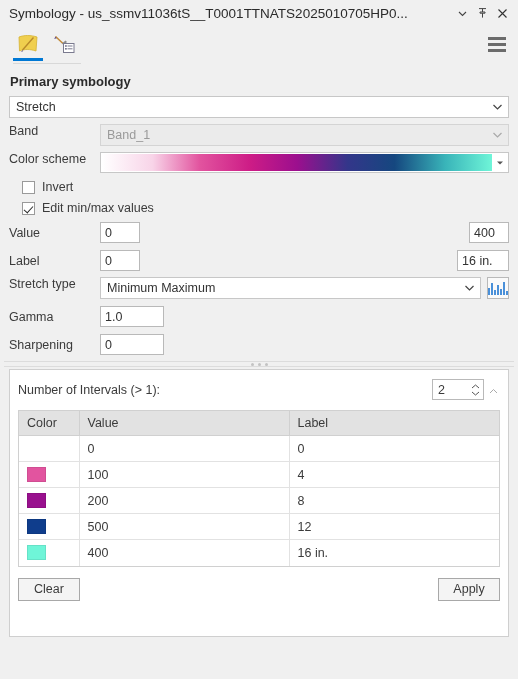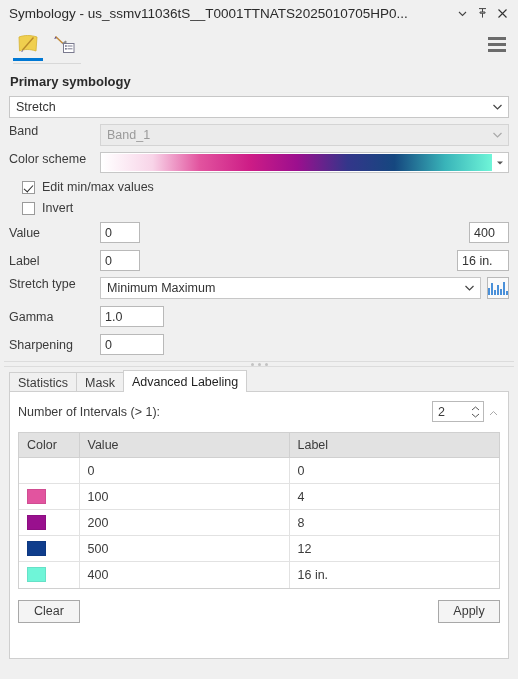--- a/index.html
+++ b/index.html
@@ -384,27 +384,27 @@
         <div class="ramp" style="background: linear-gradient(to right, rgb(255, 255, 255) 0%, rgb(248, 212, 232) 13%, rgb(226, 84, 159) 25%, rgb(205, 28, 134) 38%, rgb(156, 15, 142) 50%, rgb(51, 54, 138) 63%, rgb(21, 71, 127) 75%, rgb(57, 180, 185) 88%, rgb(111, 245, 216) 100%);"></div>
         <div class="ramp-caret">
           <svg width="8" height="6" viewBox="0 0 8 6">
               <path d="M1 1.5 L4 4.5 L7 1.5" fill="#555"></path>
             </svg>
         </div>
       </div>
     </div>
 
     <div class="chk-row">
+      <div class="chk"></div>
+      <div class="chk-lbl">Invert</div>
+    </div>
+
+    <div class="chk-row">
       <div class="chk on"></div>
       <div class="chk-lbl">Edit min/max values</div>
-    </div>
-
-    <div class="chk-row">
-      <div class="chk"></div>
-      <div class="chk-lbl">Invert</div>
     </div>
 
     <div class="vm-row">
       <div class="lbl">Value</div>
       <div class="tin w40">0</div>
       <div class="mid"></div>
       <div class="tin w40">400</div>
     </div>
 
     <div class="vm-row">
@@ -451,31 +451,20 @@
     <div class="line a"></div>
     <div class="line b"></div>
     <div class="dots">
       <i></i>
       <i></i>
       <i></i>
     </div>
   </div>
 
   <div class="lower">
-    <div class="tabs">
-      <div class="tab">
-        <span>Statistics</span>
-      </div>
-      <div class="tab">
-        <span>Mask</span>
-      </div>
-      <div class="tab active">
-        <span>Advanced Labeling</span>
-      </div>
-    </div>
 
     <div class="tabpane">
 
       <div class="intervals-row">
         <div class="intervals-lbl">Number of Intervals (&gt; 1):</div>
         <div class="spin">
           <span>2</span>
           <span class="arrows">
             <svg width="9" height="5" viewBox="0 0 9 5">
                 <path d="M1 4 L4.5 1 L8 4" fill="none" stroke="#555" stroke-width="1"></path>

